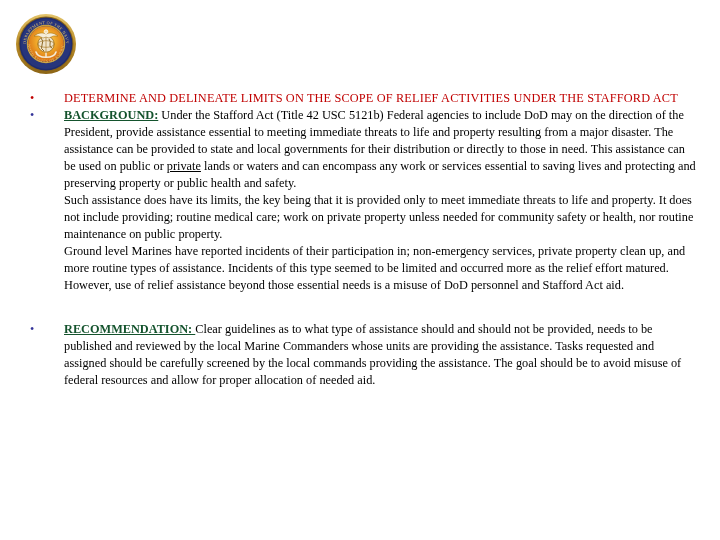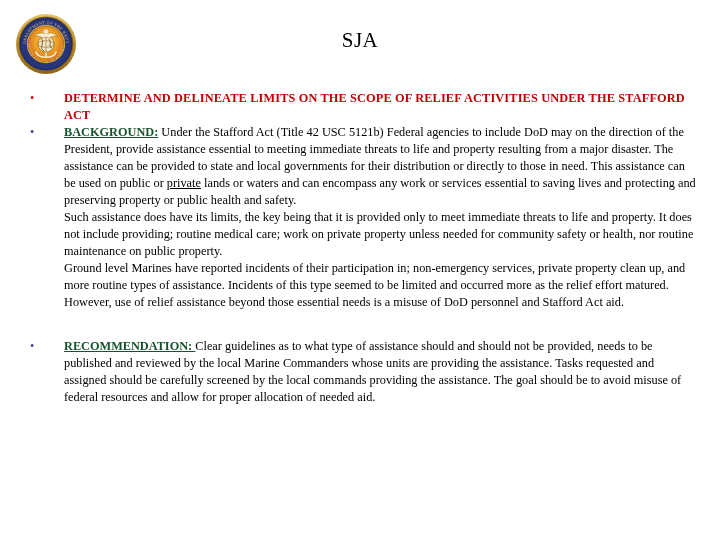--- a/index.html
+++ b/index.html
@@ -73,21 +73,21 @@
   .para {
     margin: 0;
     font-size: 12.3px;
     line-height: 17px;
     color: #000000;
     text-align: left;
   }
 
   .para.headline {
     color: #C00000;
-    font-weight: bold;
+    font-weight: normal;
     letter-spacing: 0.15px;
   }
 
   .lead {
     color: #14532d;
     font-weight: bold;
     text-decoration: underline;
   }
 
   .ul { text-decoration: underline; }
@@ -145,21 +145,20 @@
         <path d="M32 23.8 L32 40.2" stroke="#9A6A12" stroke-width="0.6"></path>
         <path d="M27 26 q3 3 1 7 q-2 4 2 6" fill="none" stroke="#7A5510" stroke-width="0.9"></path>
         <path d="M35 27 q2 3 1 5 q-1 3 2 4" fill="none" stroke="#7A5510" stroke-width="0.9"></path>
 
         <path d="M20 24 q6 -5 12 -2 q6 -3 12 2 q-5 -1 -9 2 q-3 -2 -6 0 q-4 -3 -9 -2 z" fill="#F6F1E2" stroke="#9A6A12" stroke-width="0.5"></path>
         <circle cx="32" cy="21.2" r="1.1" fill="#F6F1E2"></circle>
       </g>
     </svg>
   </div>
 
-  <div class="slide-title">SJA</div>
 
   <div class="body">
 
     <div class="bullet-block">
       <span class="bullet-mark red">•</span>
       <p class="para headline"><span>DETERMINE AND DELINEATE LIMITS ON THE SCOPE OF RELIEF ACTIVITIES UNDER THE STAFFORD ACT</span></p>
     </div>
 
     <div class="bullet-block">
       <span class="bullet-mark blue">•</span>

